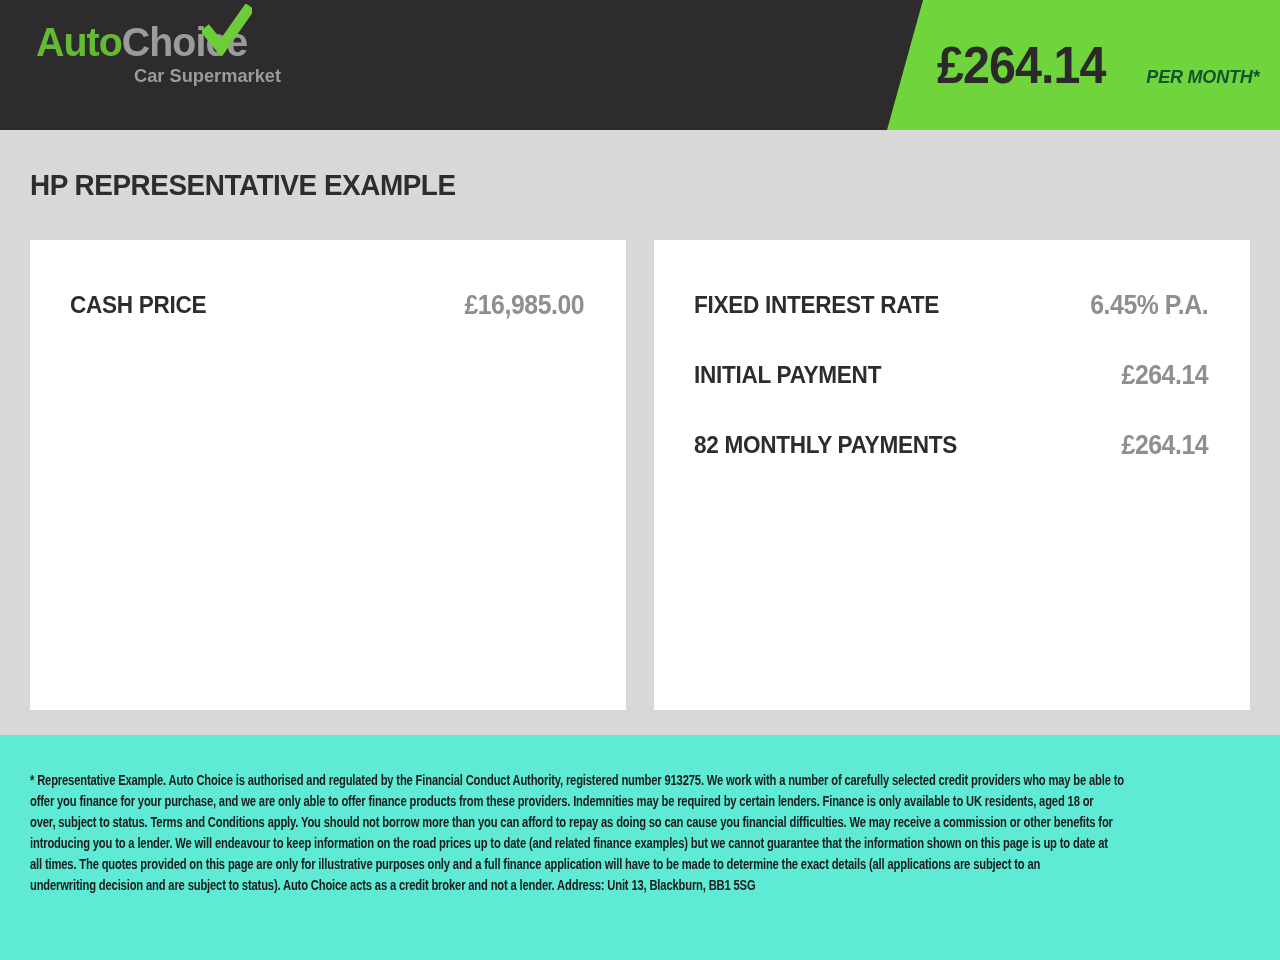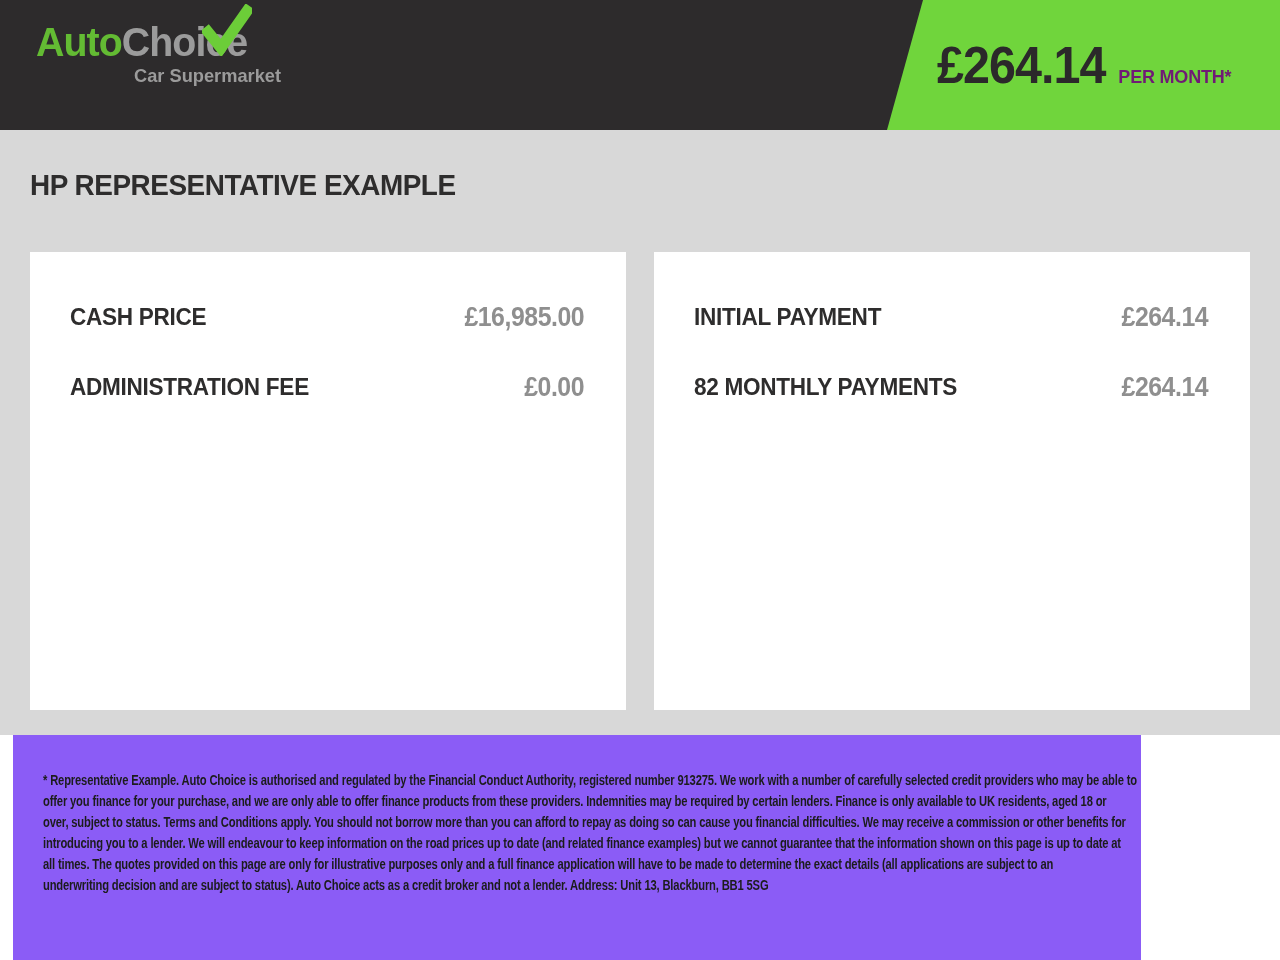--- a/index.html
+++ b/index.html
@@ -47,23 +47,24 @@
     padding-left:50px;
   }
   .price-inner { display:flex; align-items:baseline; }
   .price-amount {
     font-size:51px; font-weight:bold; color:#2b292a;
     letter-spacing:-1px;
     transform:scaleX(0.95); transform-origin:left center;
     white-space:nowrap;
   }
   .price-suffix {
-    font-size:18px; font-weight:bold; color:#701a75;
-    margin-left:4px; letter-spacing:-0.2px;
+    font-size:18px; font-weight:bold; color:#14532d;
+    margin-left:32px; letter-spacing:-0.2px;
     white-space:nowrap;
+    font-style:italic;
   }
 
   
   .band {
     position:absolute; top:130px; left:0;
     width:1280px; height:605px;
     background:#d8d8d8;
   }
   .page-title {
     position:absolute; left:30px; top:168px;
@@ -74,42 +75,41 @@
 
   
   .cards {
     position:absolute; top:240px; left:30px;
     width:1220px; height:470px;
     display:flex; gap:28px;
   }
   .card {
     flex:1; background:#ffffff;
     padding:30px 42px 0 40px;
-    margin-top:12px;
   }
   .finance-row {
     height:70px;
     display:flex; justify-content:space-between; align-items:center;
   }
   .row-label {
     font-size:24px; font-weight:bold; color:#2e2d2d;
     letter-spacing:-0.3px; white-space:nowrap;
     transform:scaleX(0.94); transform-origin:left center;
   }
   .row-value {
     font-size:27px; font-weight:bold; color:#8f8f8f;
     letter-spacing:-0.5px; white-space:nowrap;
     transform:scaleX(0.92); transform-origin:right center;
   }
 
   
   .footer {
-    position:absolute; top:735px; left:13px;
-    width:1128px; height:225px;
-    background:#8b5cf6;
+    position:absolute; top:735px; left:0;
+    width:1280px; height:225px;
+    background:#5eead4;
   }
   .disclaimer {
     position:absolute; left:30px; top:35px;
   }
   .disclaimer-line {
     font-size:14px; font-weight:bold; color:#1c1c1c;
     line-height:21px; white-space:nowrap;
     letter-spacing:-0.2px;
     transform:scaleX(0.80); transform-origin:left center;
   }
@@ -139,27 +139,27 @@
 <div class="band"></div>
 <div class="page-title">HP REPRESENTATIVE EXAMPLE</div>
 
 <div class="cards">
 
   <div class="card">
     <div class="finance-row">
       <span class="row-label">CASH PRICE</span>
       <span class="row-value">£16,985.00</span>
     </div>
-    <div class="finance-row">
-      <span class="row-label">ADMINISTRATION FEE</span>
-      <span class="row-value">£0.00</span>
-    </div>
   </div>
 
   <div class="card">
+    <div class="finance-row">
+      <span class="row-label">FIXED INTEREST RATE</span>
+      <span class="row-value">6.45% P.A.</span>
+    </div>
     <div class="finance-row">
       <span class="row-label">INITIAL PAYMENT</span>
       <span class="row-value">£264.14</span>
     </div>
     <div class="finance-row">
       <span class="row-label">82 MONTHLY PAYMENTS</span>
       <span class="row-value">£264.14</span>
     </div>
   </div>
 

